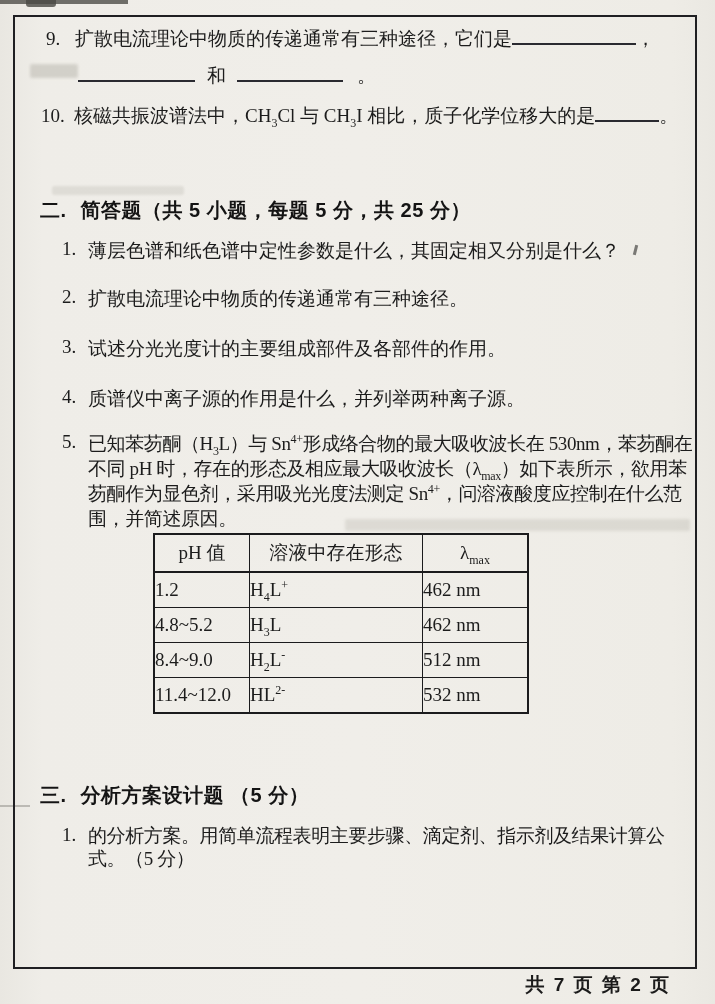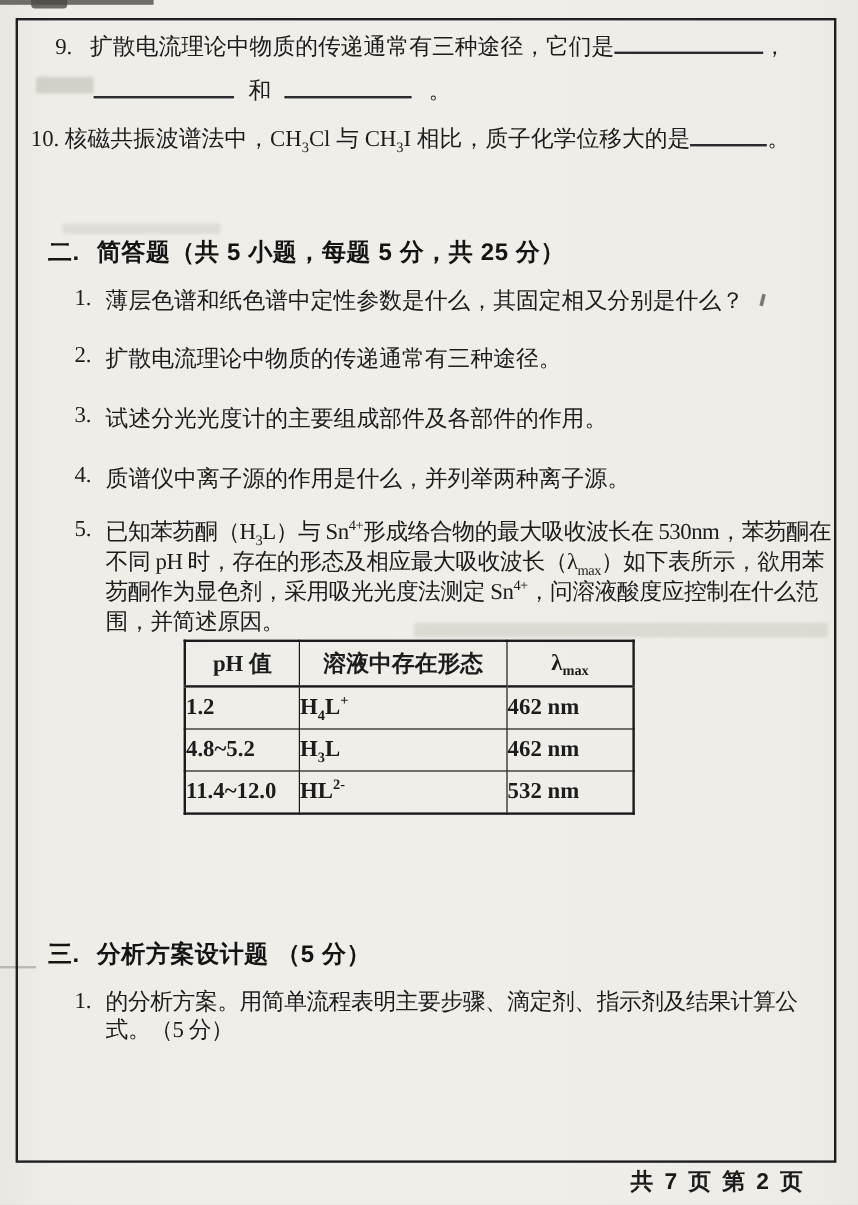--- a/index.html
+++ b/index.html
@@ -29,21 +29,21 @@
   .s3lines{letter-spacing:-0.4px;line-height:23px;}
   .s3lines div{white-space:nowrap;}
   sub{font-size:12px;line-height:0;}
   sup{font-size:12px;line-height:0;}
   table.ph{
     border-collapse:collapse;table-layout:fixed;
     border:2px solid #1b1b1d;background:transparent;
   }
   table.ph th,table.ph td{
     border:1.5px solid #1b1b1d;vertical-align:middle;
-    font-weight:700;padding:0;font-size:19px;color:#1c1c1c;
+    font-weight:400;padding:0;font-size:19px;color:#1c1c1c;
   }
   table.ph th{height:36px;border-bottom:2px solid #1b1b1d;}
   table.ph td{height:34px;}
   .c1{width:94px;} .c2{width:172px;} .c3{width:104px;}
   .footer{
     font-family:"Liberation Sans","DejaVu Sans",sans-serif;
     font-weight:600;font-size:19px;letter-spacing:2px;color:#1b1b1b;
   }
   
   .art{position:absolute;pointer-events:none;}
@@ -77,21 +77,21 @@
     <span>，</span>
   </div>
 
   <div class="abs row" style="left:78px;top:63px;">
     <span class="blank" style="width:117px;"></span>
     <span style="margin:0 11px 0 12px;">和</span>
     <span class="blank" style="width:106px;"></span>
     <span style="margin-left:14px;">。</span>
   </div>
 
-  <div class="abs row" style="left:21px;top:103px;text-align:center;">
+  <div class="abs row" style="left:41px;top:103px;">
     <span class="num" style="width:33px;">10.</span>
     <span>核磁共振波谱法中，CH<sub>3</sub>Cl 与 CH<sub>3</sub>I 相比，质子化学位移大的是</span>
     <span class="blank" style="width:64px;"></span>
     <span>。</span>
   </div>
 
   <div class="abs heading" style="left:40px;top:197px;">
     <span class="hnum">二.</span><span>简答题（共 5 小题，每题 5 分，共 25 分）</span>
   </div>
 
@@ -133,20 +133,25 @@
       <td>1.2</td>
       <td>H<sub>4</sub>L<sup>+</sup></td>
       <td>462 nm</td>
     </tr>
     <tr>
       <td>4.8~5.2</td>
       <td>H<sub>3</sub>L</td>
       <td>462 nm</td>
     </tr>
     <tr>
+      <td>8.4~9.0</td>
+      <td>H<sub>2</sub>L<sup>-</sup></td>
+      <td>512 nm</td>
+    </tr>
+    <tr>
       <td>11.4~12.0</td>
       <td>HL<sup>2-</sup></td>
       <td>532 nm</td>
     </tr>
   </tbody>
     </table>
 
   <div class="abs heading" style="left:40px;top:782px;">
     <span class="hnum">三.</span><span>分析方案设计题 （5 分）</span>
   </div>

